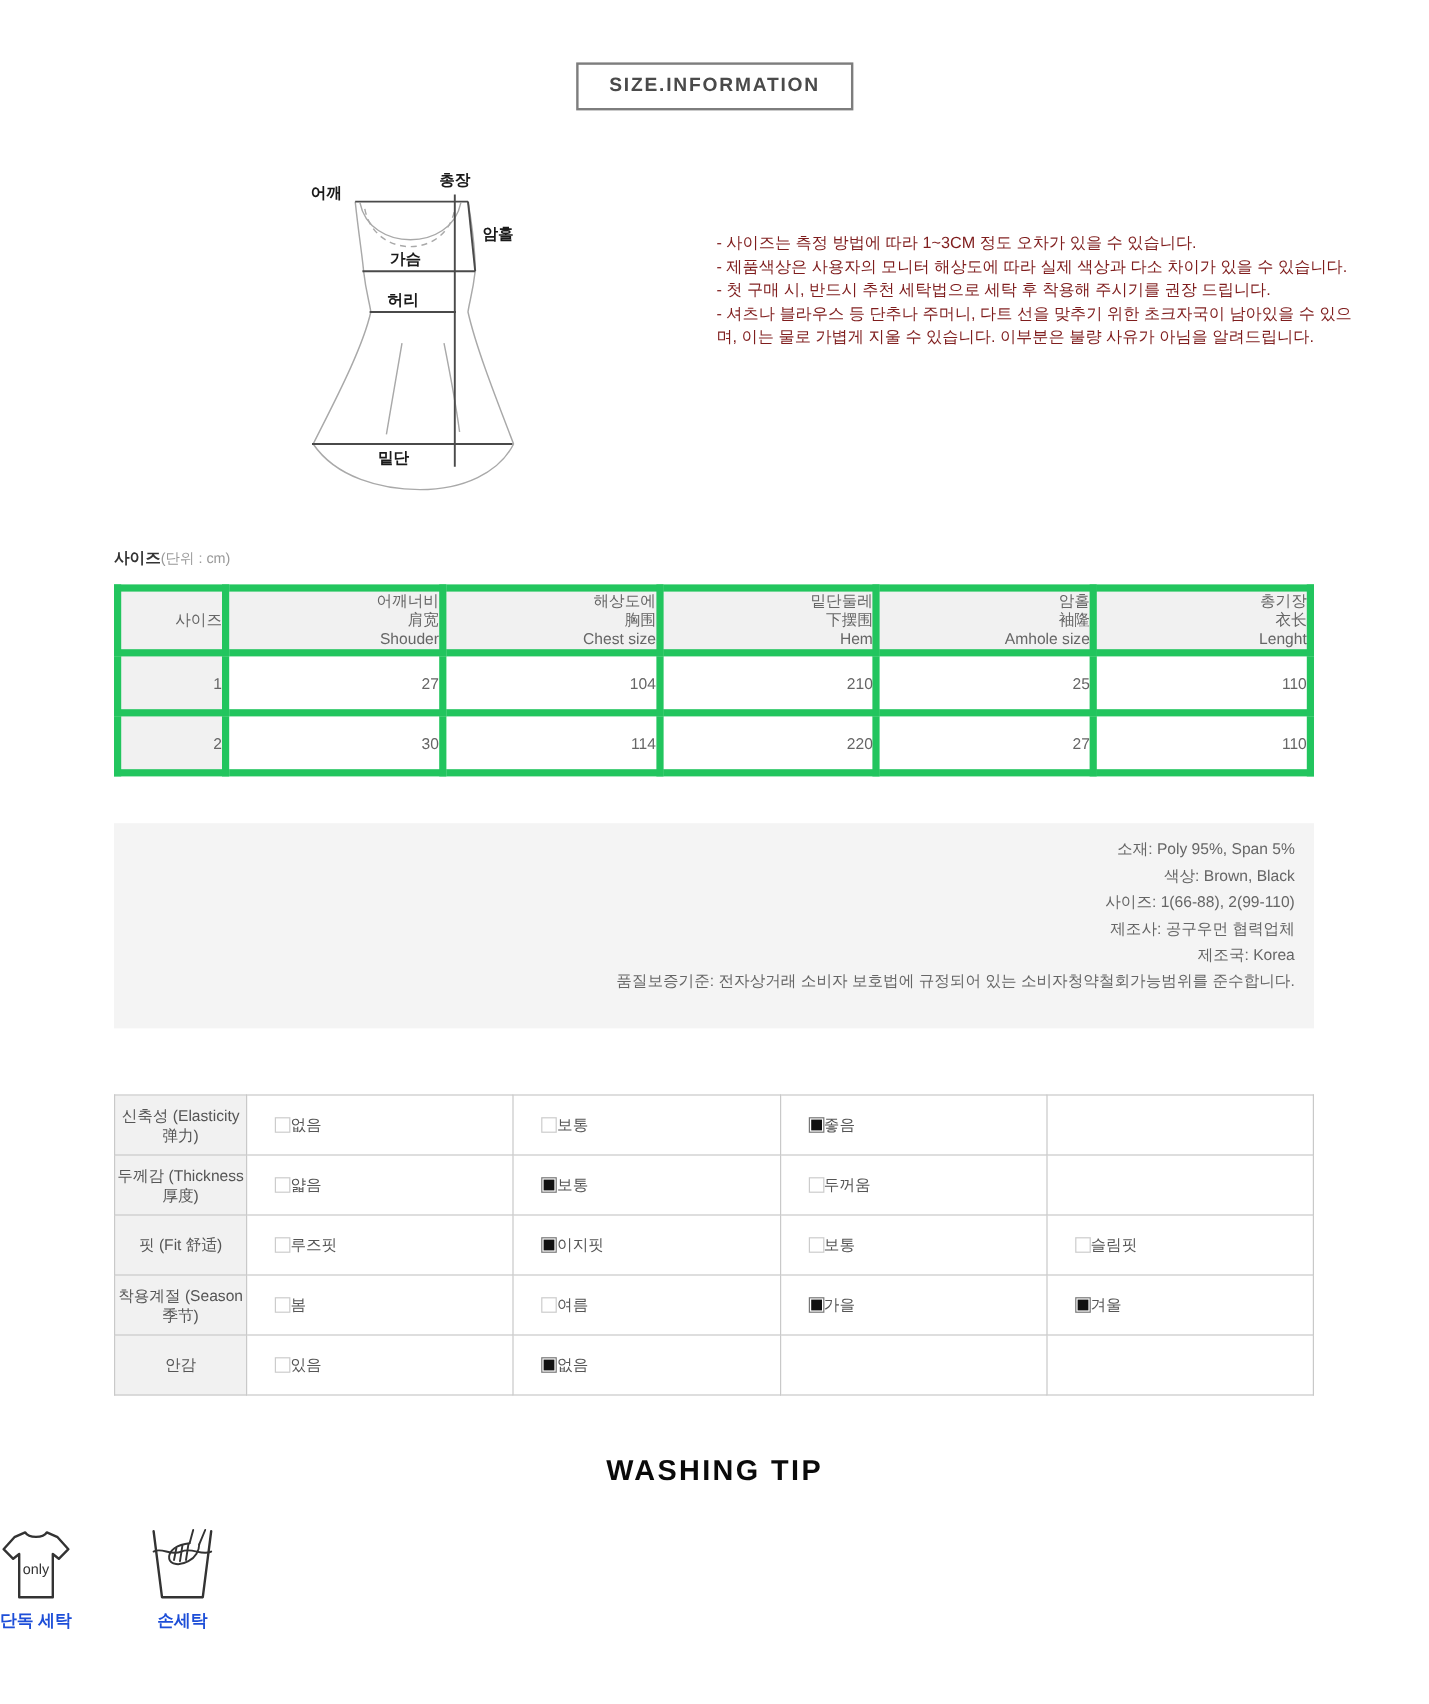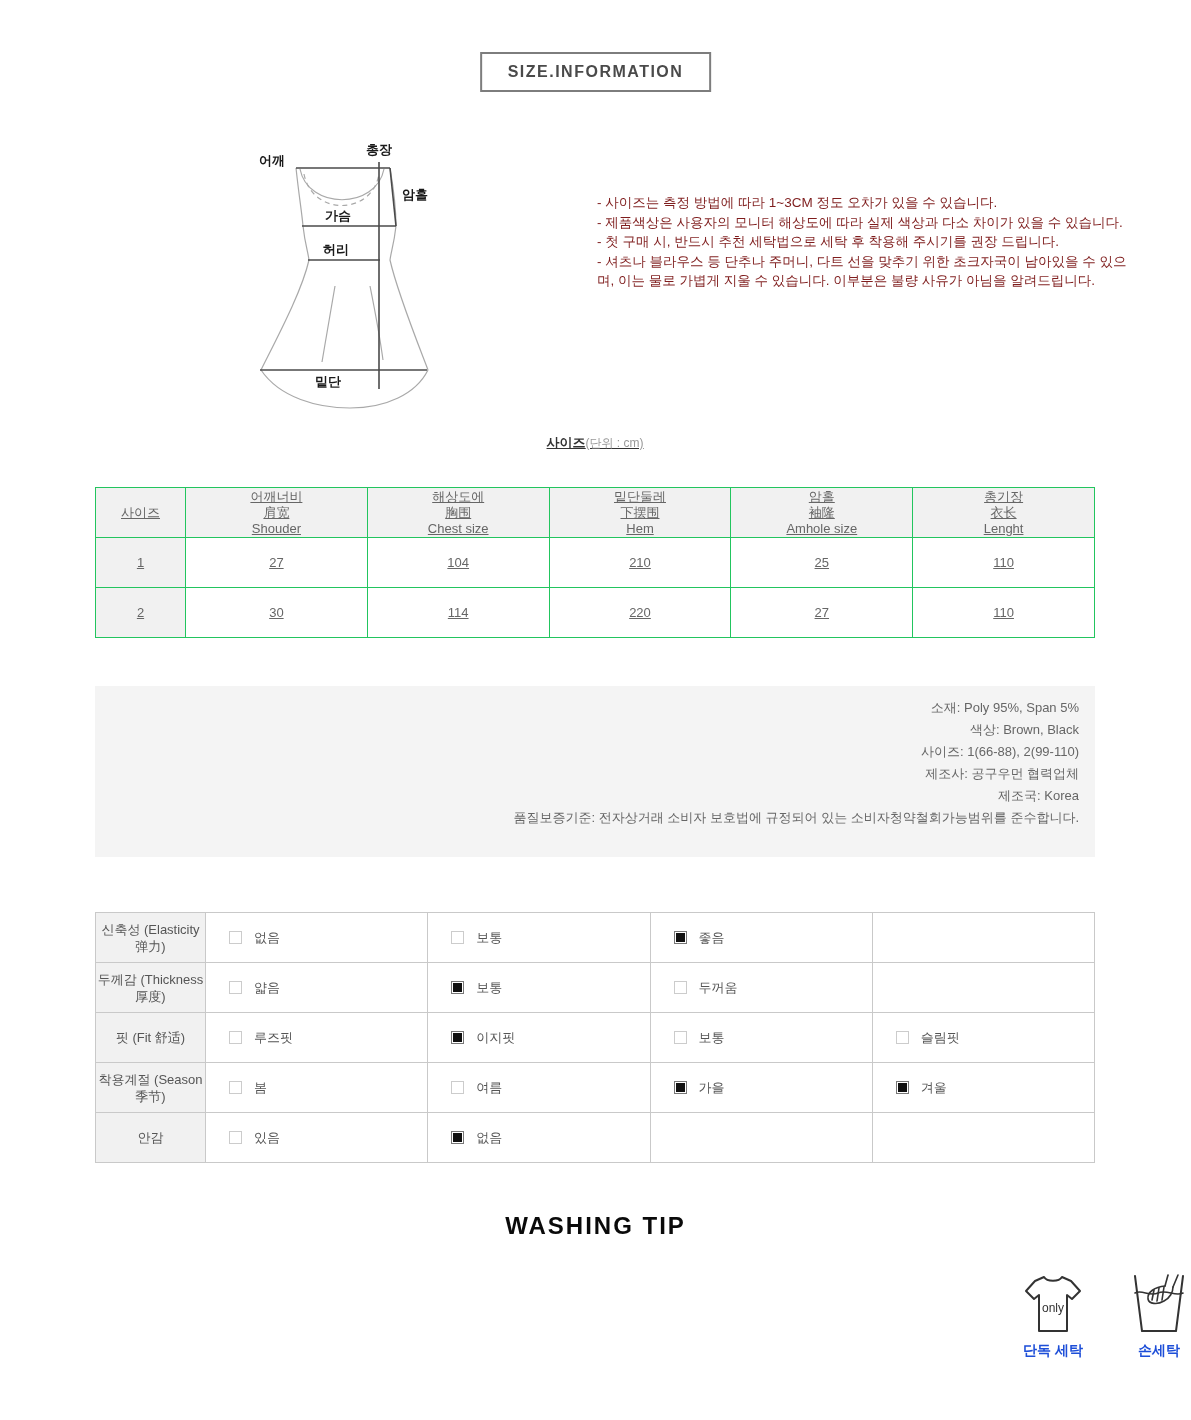--- a/index.html
+++ b/index.html
@@ -13,59 +13,59 @@
 
   
   .diagram { position:absolute; left:250px; top:136px; }
   .diagram text { font-size:13px; font-weight:bold; fill:#1a1a1a; }
 
   
   .notes { position:absolute; left:597px; top:193px; width:530px; font-size:13.5px;
     color:#7f1d1d; line-height:19.5px; }
 
   
-  .size-unit { position:absolute; left:95px; top:434px; width:1000px; text-align:center;
-    font-size:13px; color:#333;text-decoration:underline; }
+  .size-unit { position:absolute; left:95px; top:456px; width:1000px; text-align:left;
+    font-size:13px; color:#333; }
   .size-unit .b { font-weight:bold; }
   .size-unit .u { color:#999; font-size:12px; }
 
   
   table { border-collapse:collapse; table-layout:fixed; }
   .size-table { position:absolute; left:95px; top:487px; width:1000px; }
-  .size-table th, .size-table td { border:1px solid #22c55e; text-align:center;
-    vertical-align:middle; font-weight:normal;text-decoration:underline; }
+  .size-table th, .size-table td { border:6px solid #22c55e; text-align:right;
+    vertical-align:middle; font-weight:normal; }
   .size-table thead th { background:#f1f1f1; color:#666; font-size:13px; line-height:16px;
     height:50px; }
   .size-table tbody td { height:50px; color:#666; font-size:13px; background:#fff; }
   .size-table tbody td.rowhead, .size-table th.corner { background:#f1f1f1; }
   .size-table col.c0 { width:90px; }
 
   
   .info-box { position:absolute; left:95px; top:686px; width:1000px; height:171px;
     background:#f4f4f4; padding:11px 16px; }
   .info-box div { font-size:13px; color:#666; line-height:22px;text-align:right; }
 
   
   .attr-table { position:absolute; left:95px; top:912px; width:1000px; }
   .attr-table td { border:1px solid #c9c9c9; height:50px; vertical-align:middle;
     font-size:13px; color:#555; background:#fff; }
   .attr-table td.lab { background:#f1f1f1; text-align:center; white-space:pre-line;
     line-height:17px; width:110px; }
   .attr-table td.opt { padding-left:23px; }
-  .opt-wrap { display:flex; align-items:center; gap:12px; }
+  .opt-wrap { display:flex; align-items:center; }
   .cb { width:13px; height:13px; border:1px solid #ccc; background:#fff; flex:0 0 auto;
     display:flex; align-items:center; justify-content:center; }
   .cb.checked { border-color:#777; }
   .cb.checked::after { content:""; width:9px; height:9px; background:#111; display:block; }
 
   
   .wash-title { position:absolute; left:0; top:1212px; width:100%; text-align:center;
     font-size:24px; font-weight:bold; color:#0a0a0a; letter-spacing:2px; }
   .wash-icons { position:absolute; left:0; top:1272px; width:100%; display:flex;
-    justify-content:flex-end; gap:44px; }
+    justify-content:flex-start; gap:60px; }
   .wash-item { display:flex; flex-direction:column; align-items:center; }
   .wash-item .cap { margin-top:6px; font-size:14px; font-weight:bold; color:#1d4ed8; }
   .ink { stroke:#333; fill:none; stroke-width:2; stroke-linejoin:round; stroke-linecap:round; }
   .ink-thin { stroke:#333; fill:none; stroke-width:1.6; stroke-linejoin:round; stroke-linecap:round; }
 </style>
 </head>
 <body>
 
 <div class="page">
 

